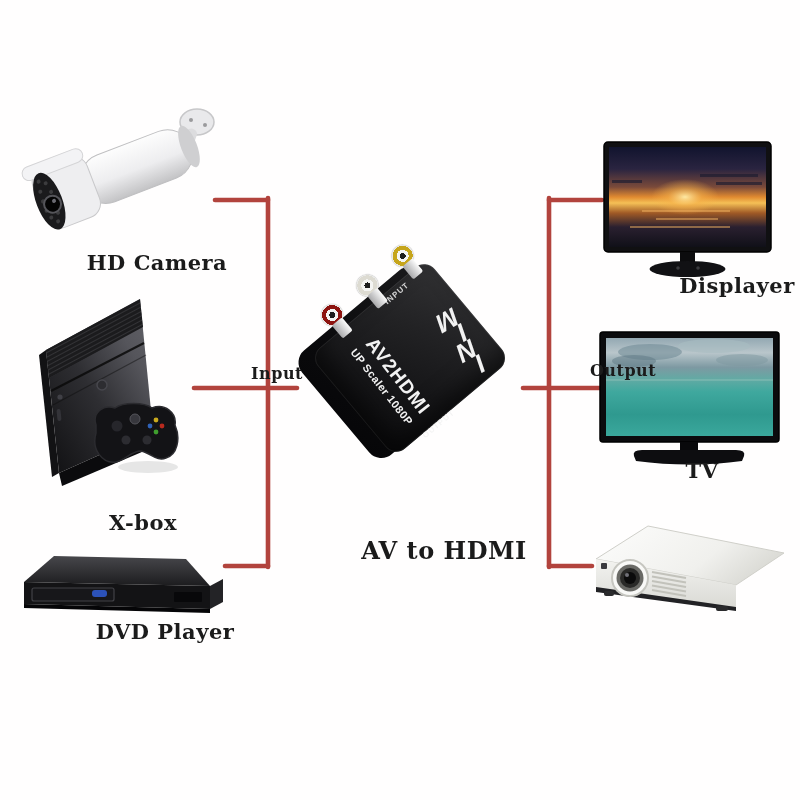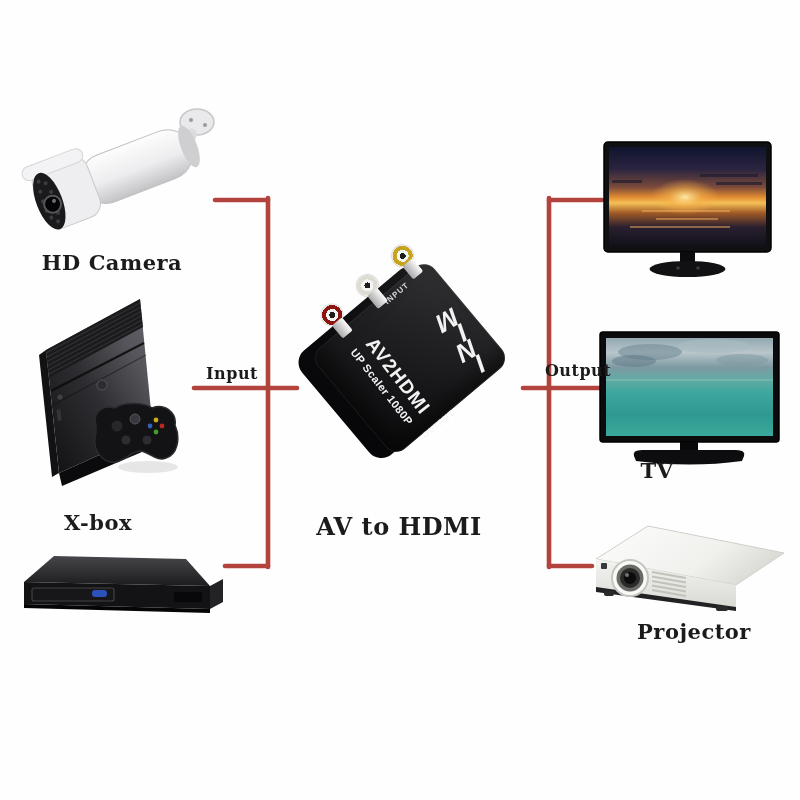--- a/index.html
+++ b/index.html
@@ -7,21 +7,21 @@
     position:relative; width:800px; height:800px; background:#fffefe;
     overflow:hidden; font-family:"DejaVu Serif", serif;
   }
   
   #wires { position:absolute; left:0; top:0; width:800px; height:800px; }
 
   
   .lbl {
     position:absolute; transform:translateX(-50%);
     font-family:"DejaVu Serif", serif; font-weight:700;
-    color:#1b1b1b; white-space:nowrap; letter-spacing:0.5px;
+    color:#1b1b1b; white-space:nowrap; letter-spacing:0.5px;margin-left:45px;
   }
   .lbl-device   { font-size:21px; }
   .lbl-caption  { font-size:24px; }
   .lbl-port     { font-size:16px; letter-spacing:0.5px; }
 
   
   .dev { position:absolute; }
 
   
   .converter {
@@ -296,19 +296,20 @@
       <line x1="64" y1="59" x2="98" y2="65"></line>
         <line x1="64" y1="63.5" x2="98" y2="69.5"></line>
       <line x1="64" y1="68" x2="98" y2="74"></line>
         <line x1="64" y1="72.5" x2="98" y2="78.5"></line>
       <line x1="64" y1="77" x2="98" y2="83"></line>
     </g>
   </svg>
 
   <div class="lbl lbl-device" style="left:112px;top:250px;">HD Camera</div>
   <div class="lbl lbl-device" style="left:98px;top:510px;">X-box</div>
-  <div class="lbl lbl-caption" style="left:399px;top:512px;">AV to HDMI</div>
+  <div class="lbl lbl-device" style="left:120px;top:619px;">DVD Player</div>
+  <div class="lbl lbl-caption" style="left:399px;top:536px;">AV to HDMI</div>
+  <div class="lbl lbl-device" style="left:692px;top:273px;">Displayer</div>
   <div class="lbl lbl-device" style="left:657px;top:458px;">TV</div>
-  <div class="lbl lbl-device" style="left:694px;top:619px;">Projector</div>
   <div class="lbl lbl-port" style="left:232px;top:364px;">Input</div>
   <div class="lbl lbl-port" style="left:578px;top:361px;">Output</div>
 
 </div>
 
 </body></html>

